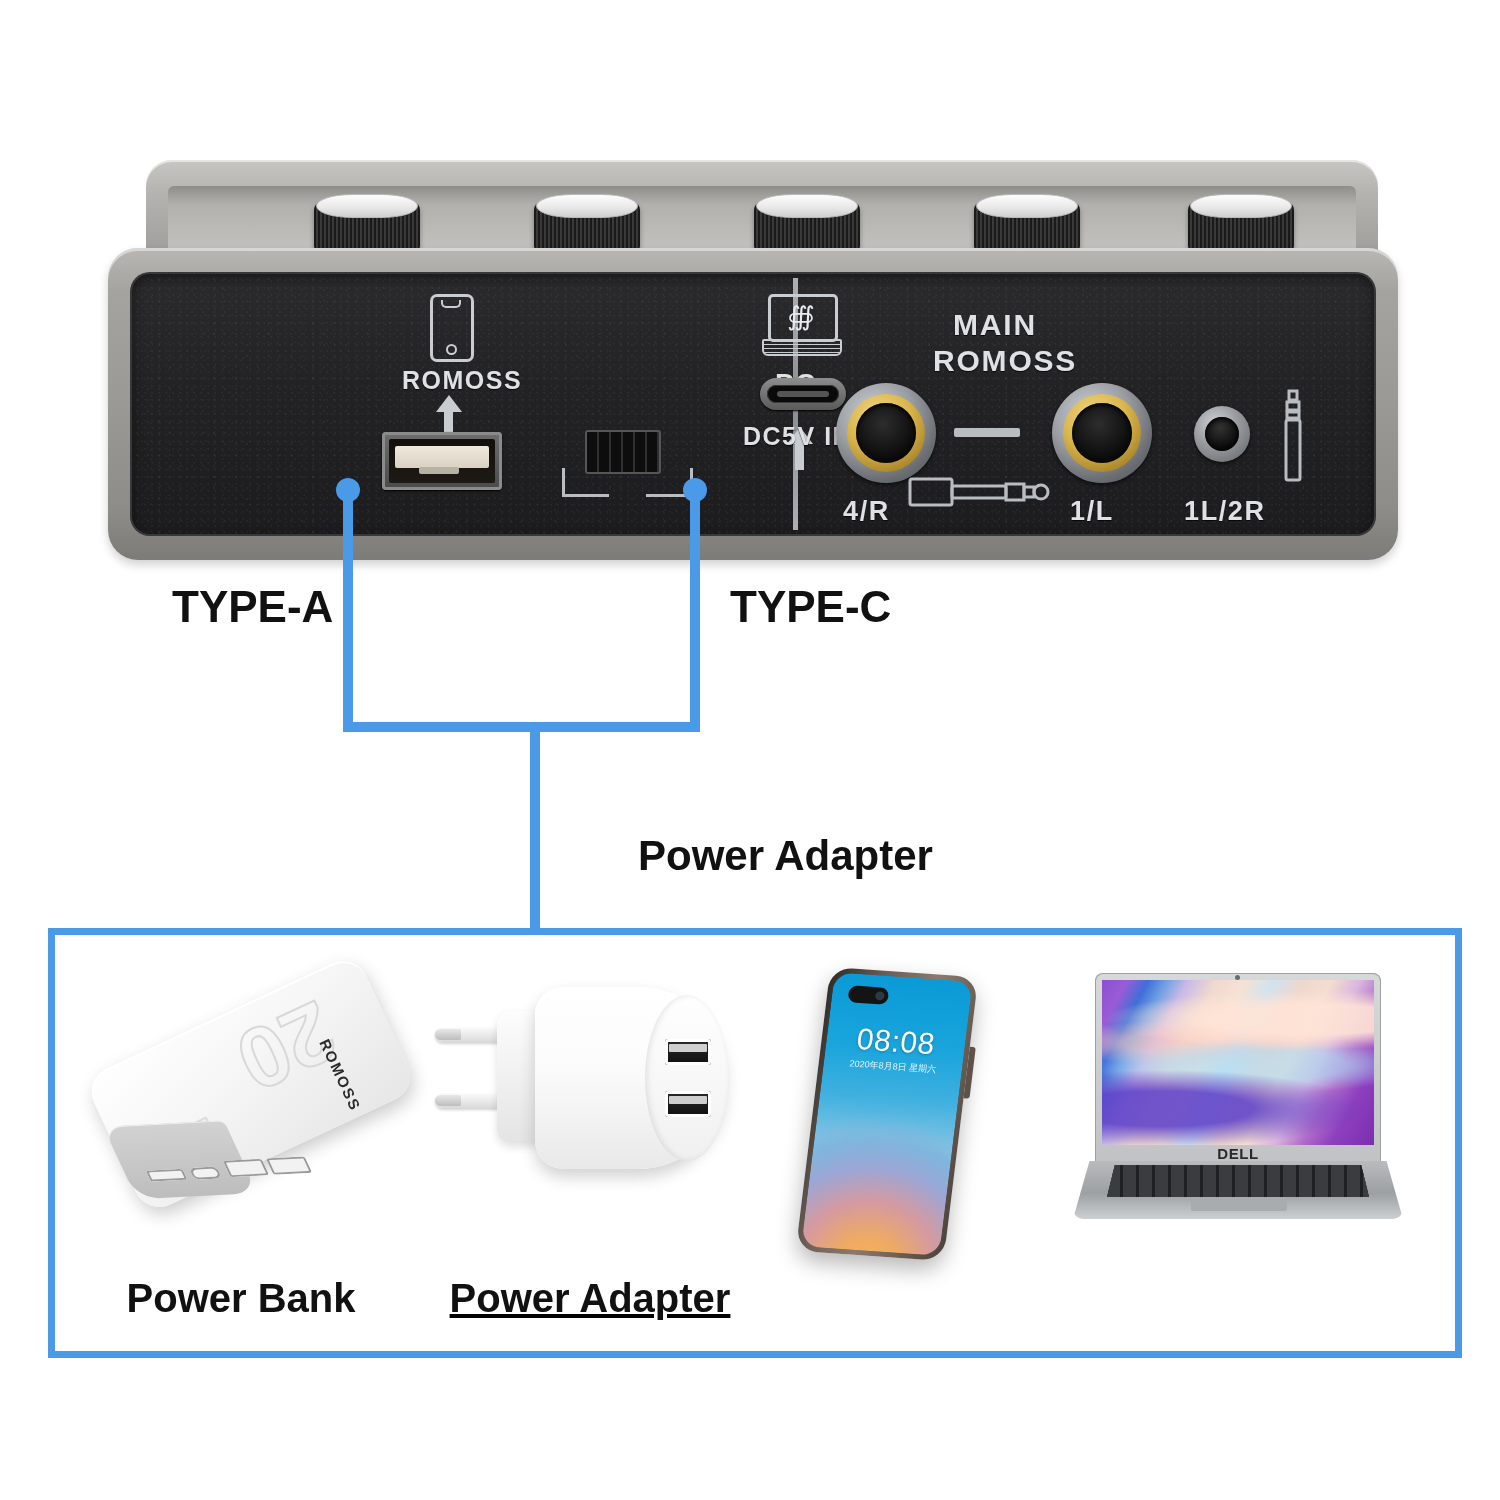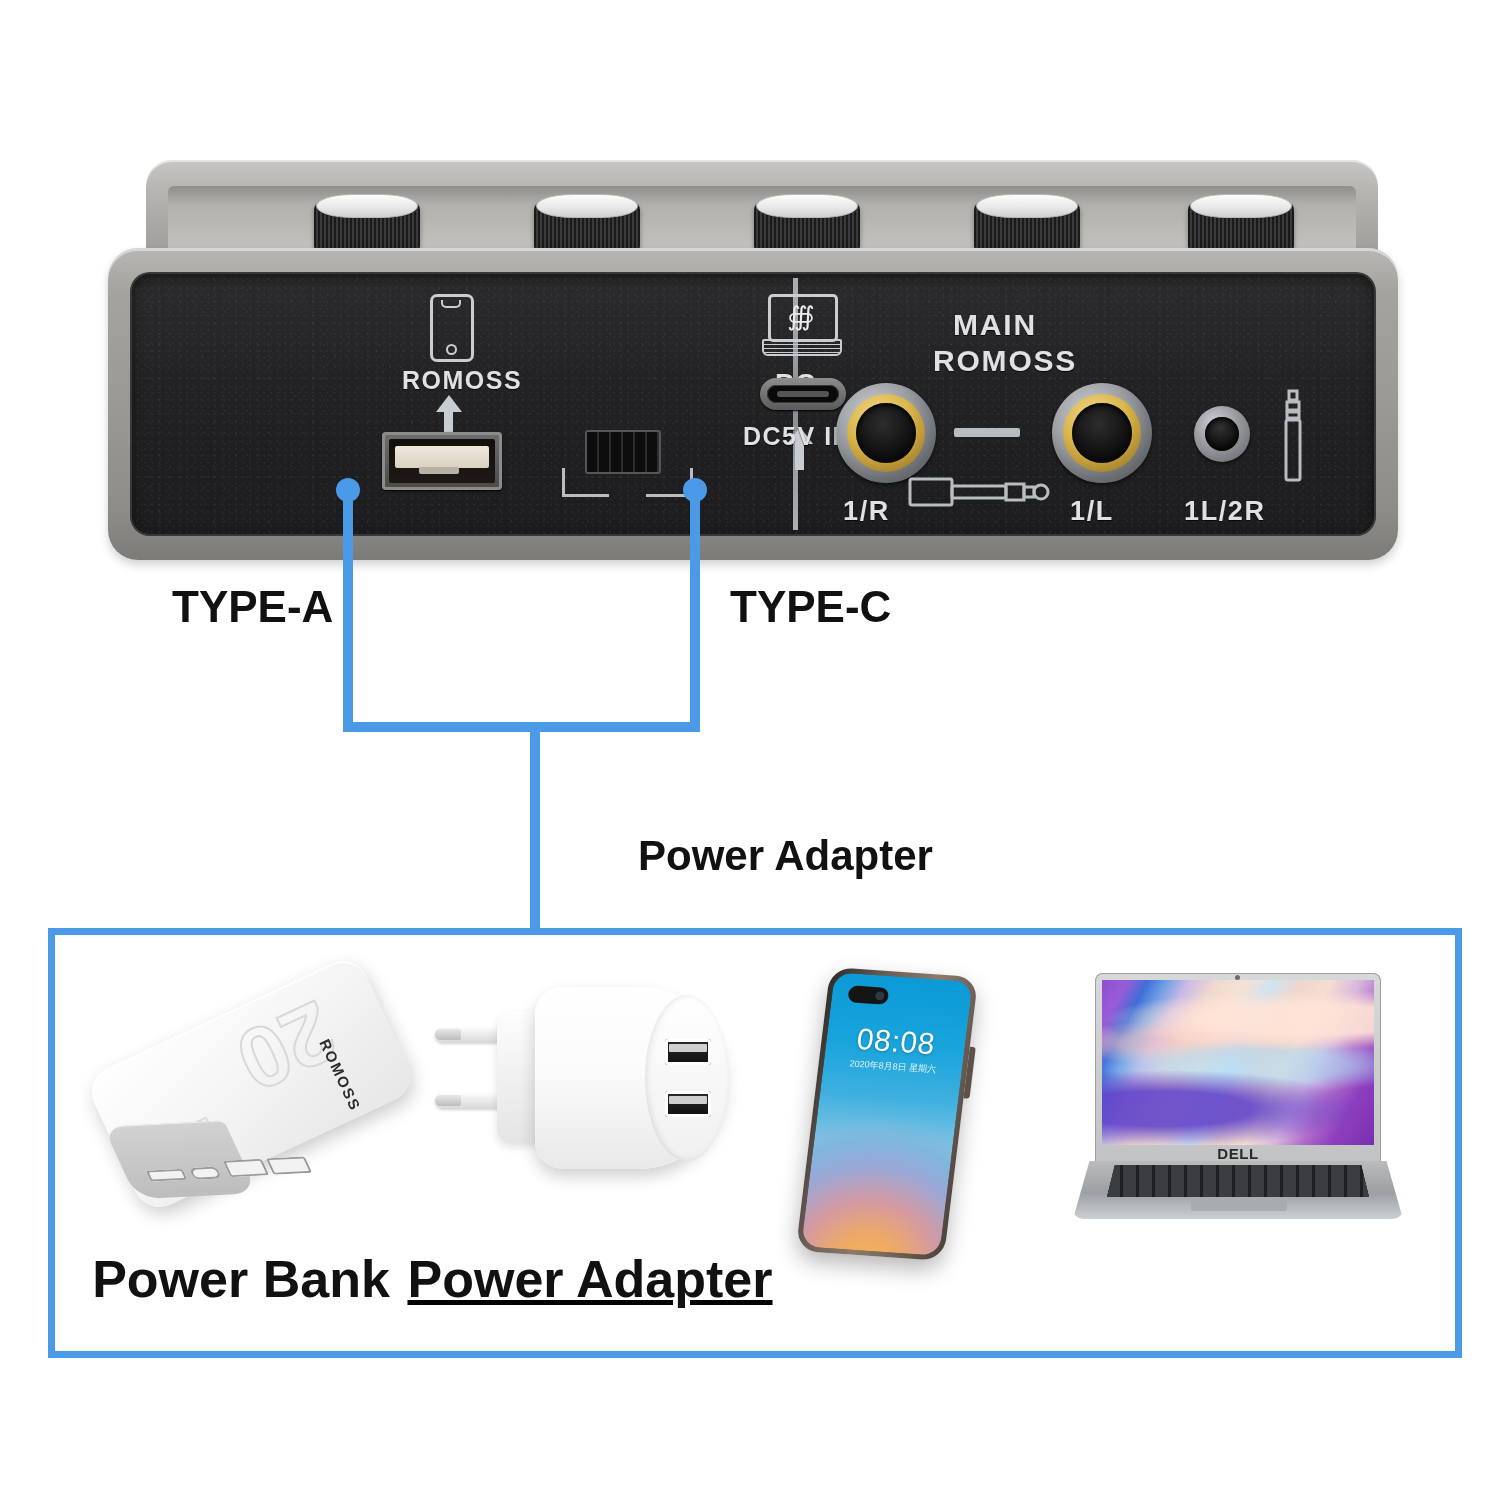--- a/index.html
+++ b/index.html
@@ -301,24 +301,24 @@
     justify-content: flex-end;
   }
   .dev-art {
     position: relative;
     width: 100%;
     flex: 1 1 auto;
   }
   .dev-caption {
     font-family: "Liberation Sans", sans-serif;
     font-weight: bold;
-    font-size: 52px;
+    font-size: 40px;
     color: #111;
     white-space: nowrap;
-    padding-bottom: 42px;
+    padding-bottom: 30px;
   }
 
   
   .pbank {
     position:absolute; left:46px; top:74px;
     width: 300px; height: 150px;
     transform: rotate(-25deg);
     border-radius: 26px;
     background: linear-gradient(160deg,#ffffff 0%,#f6f6f6 42%,#e6e6e6 100%);
     box-shadow: 0 8px 18px rgba(0,0,0,.20), inset 0 2px 0 #fff;
@@ -580,21 +580,21 @@
       <div class="dash-between" style="left:846px; top:180px;"></div>
       <div class="trs" style="left:944px; top:135px; width:100px; height:100px;">
         <div class="trs-gold">
           <div class="trs-hole"></div>
         </div>
       </div>
       <div class="trs-small" style="left:1086px; top:158px;">
         <div class="trs-small-hole"></div>
       </div>
 
-      <div class="lbl" style="left:735px; top:248px; font-size:27px;">1/R</div>
+      <div class="lbl" style="left:735px; top:248px; font-size:27px;">4/R</div>
       <div class="lbl" style="left:962px; top:248px; font-size:27px;">1/L</div>
       <div class="lbl" style="left:1076px; top:248px; font-size:27px;">1L/2R</div>
 
       <div class="plug-icon" style="left:800px; top:226px;">
         <svg width="152" height="36" viewBox="0 0 152 36" fill="none" stroke="#b9bcc0" stroke-width="3">
           <rect x="2" y="5" width="42" height="26" rx="2"></rect>
           <rect x="44" y="12" width="54" height="12" rx="2"></rect>
           <path d="M98 10 h18 v16 h-18 z"></path>
           <path d="M116 13 h10 v10 h-10 z"></path>
           <circle cx="133" cy="18" r="7"></circle>

